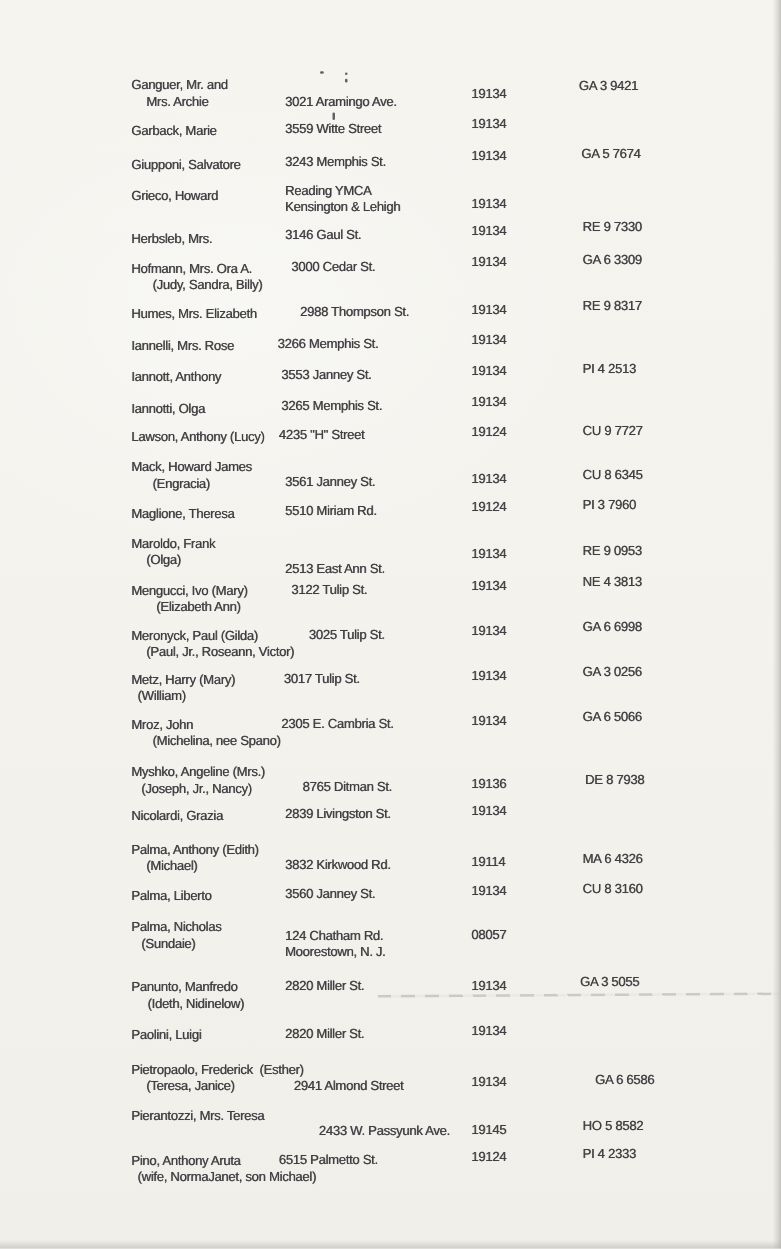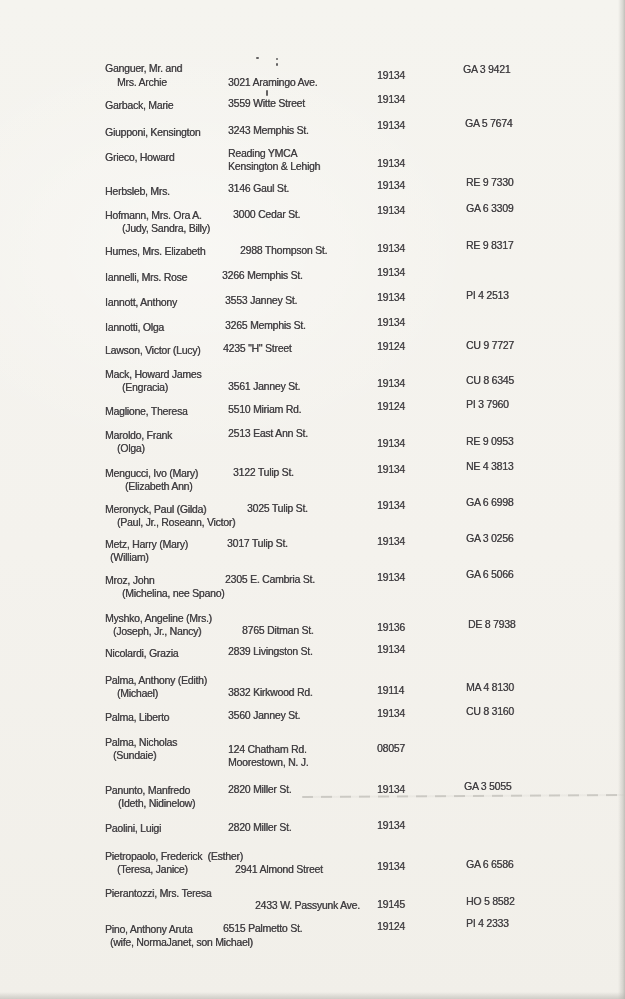--- a/index.html
+++ b/index.html
@@ -64,21 +64,21 @@
         <span class="run role-address" style="left: 228px; top: 77px;">3021 Aramingo Ave.</span>
         <span class="run role-zip" style="left: 377px; top: 70px;">19134</span>
         <span class="run role-phone" style="left: 463px; top: 64px;">GA 3 9421</span>
       </div>
       <div>
         <span class="run role-name" style="left: 105px; top: 100px;">Garback, Marie</span>
         <span class="run role-address" style="left: 228px; top: 98px;">3559 Witte Street</span>
         <span class="run role-zip" style="left: 377px; top: 94px;">19134</span>
       </div>
       <div>
-        <span class="run role-name" style="left: 105px; top: 127px;">Giupponi, Kensington</span>
+        <span class="run role-name" style="left: 105px; top: 127px;">Giupponi, Salvatore</span>
         <span class="run role-address" style="left: 228px; top: 125px;">3243 Memphis St.</span>
         <span class="run role-zip" style="left: 377px; top: 120px;">19134</span>
         <span class="run role-phone" style="left: 465px; top: 118px;">GA 5 7674</span>
       </div>
       <div>
         <span class="run role-name" style="left: 105px; top: 152px;">Grieco, Howard</span>
         <span class="run role-address" style="left: 228px; top: 148px;">Reading YMCA</span>
         <span class="run role-address2" style="left: 228px; top: 161px;">Kensington &amp; Lehigh</span>
         <span class="run role-zip" style="left: 377px; top: 158px;">19134</span>
       </div>
@@ -111,42 +111,42 @@
         <span class="run role-address" style="left: 225px; top: 295px;">3553 Janney St.</span>
         <span class="run role-zip" style="left: 377px; top: 292px;">19134</span>
         <span class="run role-phone" style="left: 466px; top: 290px;">PI 4 2513</span>
       </div>
       <div>
         <span class="run role-name" style="left: 105px; top: 322px;">Iannotti, Olga</span>
         <span class="run role-address" style="left: 225px; top: 320px;">3265 Memphis St.</span>
         <span class="run role-zip" style="left: 377px; top: 317px;">19134</span>
       </div>
       <div>
-        <span class="run role-name" style="left: 105px; top: 345px;">Lawson, Victor (Lucy)</span>
+        <span class="run role-name" style="left: 105px; top: 345px;">Lawson, Anthony (Lucy)</span>
         <span class="run role-address" style="left: 223px; top: 343px;">4235 "H" Street</span>
         <span class="run role-zip" style="left: 377px; top: 341px;">19124</span>
         <span class="run role-phone" style="left: 466px; top: 340px;">CU 9 7727</span>
       </div>
       <div>
         <span class="run role-name" style="left: 105px; top: 369px;">Mack, Howard James</span>
         <span class="run role-name2" style="left: 122px; top: 382px;">(Engracia)</span>
         <span class="run role-address" style="left: 228px; top: 381px;">3561 Janney St.</span>
         <span class="run role-zip" style="left: 377px; top: 378px;">19134</span>
         <span class="run role-phone" style="left: 466px; top: 375px;">CU 8 6345</span>
       </div>
       <div>
         <span class="run role-name" style="left: 105px; top: 406px;">Maglione, Theresa</span>
         <span class="run role-address" style="left: 228px; top: 404px;">5510 Miriam Rd.</span>
         <span class="run role-zip" style="left: 377px; top: 401px;">19124</span>
         <span class="run role-phone" style="left: 466px; top: 399px;">PI 3 7960</span>
       </div>
       <div>
         <span class="run role-name" style="left: 105px; top: 430px;">Maroldo, Frank</span>
         <span class="run role-name2" style="left: 117px; top: 443px;">(Olga)</span>
-        <span class="run role-address" style="left: 228px; top: 428px; text-align: right;">2513 East Ann St.</span>
+        <span class="run role-address" style="left: 228px; top: 450px; text-align: right;">2513 East Ann St.</span>
         <span class="run role-zip" style="left: 377px; top: 438px;">19134</span>
         <span class="run role-phone" style="left: 466px; top: 436px;">RE 9 0953</span>
       </div>
       <div>
         <span class="run role-name" style="left: 105px; top: 468px;">Mengucci, Ivo (Mary)</span>
         <span class="run role-address" style="left: 233px; top: 467px;">3122 Tulip St.</span>
         <span class="run role-name2" style="left: 125px; top: 481px;">(Elizabeth Ann)</span>
         <span class="run role-zip" style="left: 377px; top: 464px;">19134</span>
         <span class="run role-phone" style="left: 466px; top: 461px;">NE 4 3813</span>
       </div>
@@ -181,21 +181,21 @@
       <div>
         <span class="run role-name" style="left: 105px; top: 648px;">Nicolardi, Grazia</span>
         <span class="run role-address" style="left: 228px; top: 646px;">2839 Livingston St.</span>
         <span class="run role-zip" style="left: 377px; top: 644px;">19134</span>
       </div>
       <div>
         <span class="run role-name" style="left: 105px; top: 675px;">Palma, Anthony (Edith)</span>
         <span class="run role-name2" style="left: 117px; top: 688px;">(Michael)</span>
         <span class="run role-address" style="left: 228px; top: 687px; text-align: center;">3832 Kirkwood Rd.</span>
         <span class="run role-zip" style="left: 377px; top: 685px;">19114</span>
-        <span class="run role-phone" style="left: 466px; top: 682px;">MA 4 8130</span>
+        <span class="run role-phone" style="left: 466px; top: 682px;">MA 6 4326</span>
       </div>
       <div>
         <span class="run role-name" style="left: 105px; top: 712px;">Palma, Liberto</span>
         <span class="run role-address" style="left: 228px; top: 710px;">3560 Janney St.</span>
         <span class="run role-zip" style="left: 377px; top: 708px;">19134</span>
         <span class="run role-phone" style="left: 466px; top: 706px;">CU 8 3160</span>
       </div>
       <div>
         <span class="run role-name" style="left: 105px; top: 737px;">Palma, Nicholas</span>
         <span class="run role-name2" style="left: 113px; top: 750px;">(Sundaie)</span>
@@ -213,21 +213,21 @@
       <div>
         <span class="run role-name" style="left: 105px; top: 823px;">Paolini, Luigi</span>
         <span class="run role-address" style="left: 228px; top: 822px;">2820 Miller St.</span>
         <span class="run role-zip" style="left: 377px; top: 820px;">19134</span>
       </div>
       <div>
         <span class="run role-name" style="left: 105px; top: 851px;">Pietropaolo, Frederick  (Esther)</span>
         <span class="run role-name2" style="left: 117px; top: 864px;">(Teresa, Janice)</span>
         <span class="run role-address" style="left: 235px; top: 864px;">2941 Almond Street</span>
         <span class="run role-zip" style="left: 377px; top: 861px;">19134</span>
-        <span class="run role-phone" style="left: 466px; top: 859px;">GA 6 6586</span>
+        <span class="run role-phone" style="left: 476px; top: 859px;">GA 6 6586</span>
       </div>
       <div>
         <span class="run role-name" style="left: 105px; top: 888px;">Pierantozzi, Mrs. Teresa</span>
         <span class="run role-address" style="left: 255px; top: 900px;">2433 W. Passyunk Ave.</span>
         <span class="run role-zip" style="left: 377px; top: 899px;">19145</span>
         <span class="run role-phone" style="left: 466px; top: 896px;">HO 5 8582</span>
       </div>
       <div>
         <span class="run role-name" style="left: 105px; top: 924px;">Pino, Anthony Aruta</span>
         <span class="run role-address" style="left: 223px; top: 923px;">6515 Palmetto St.</span>

